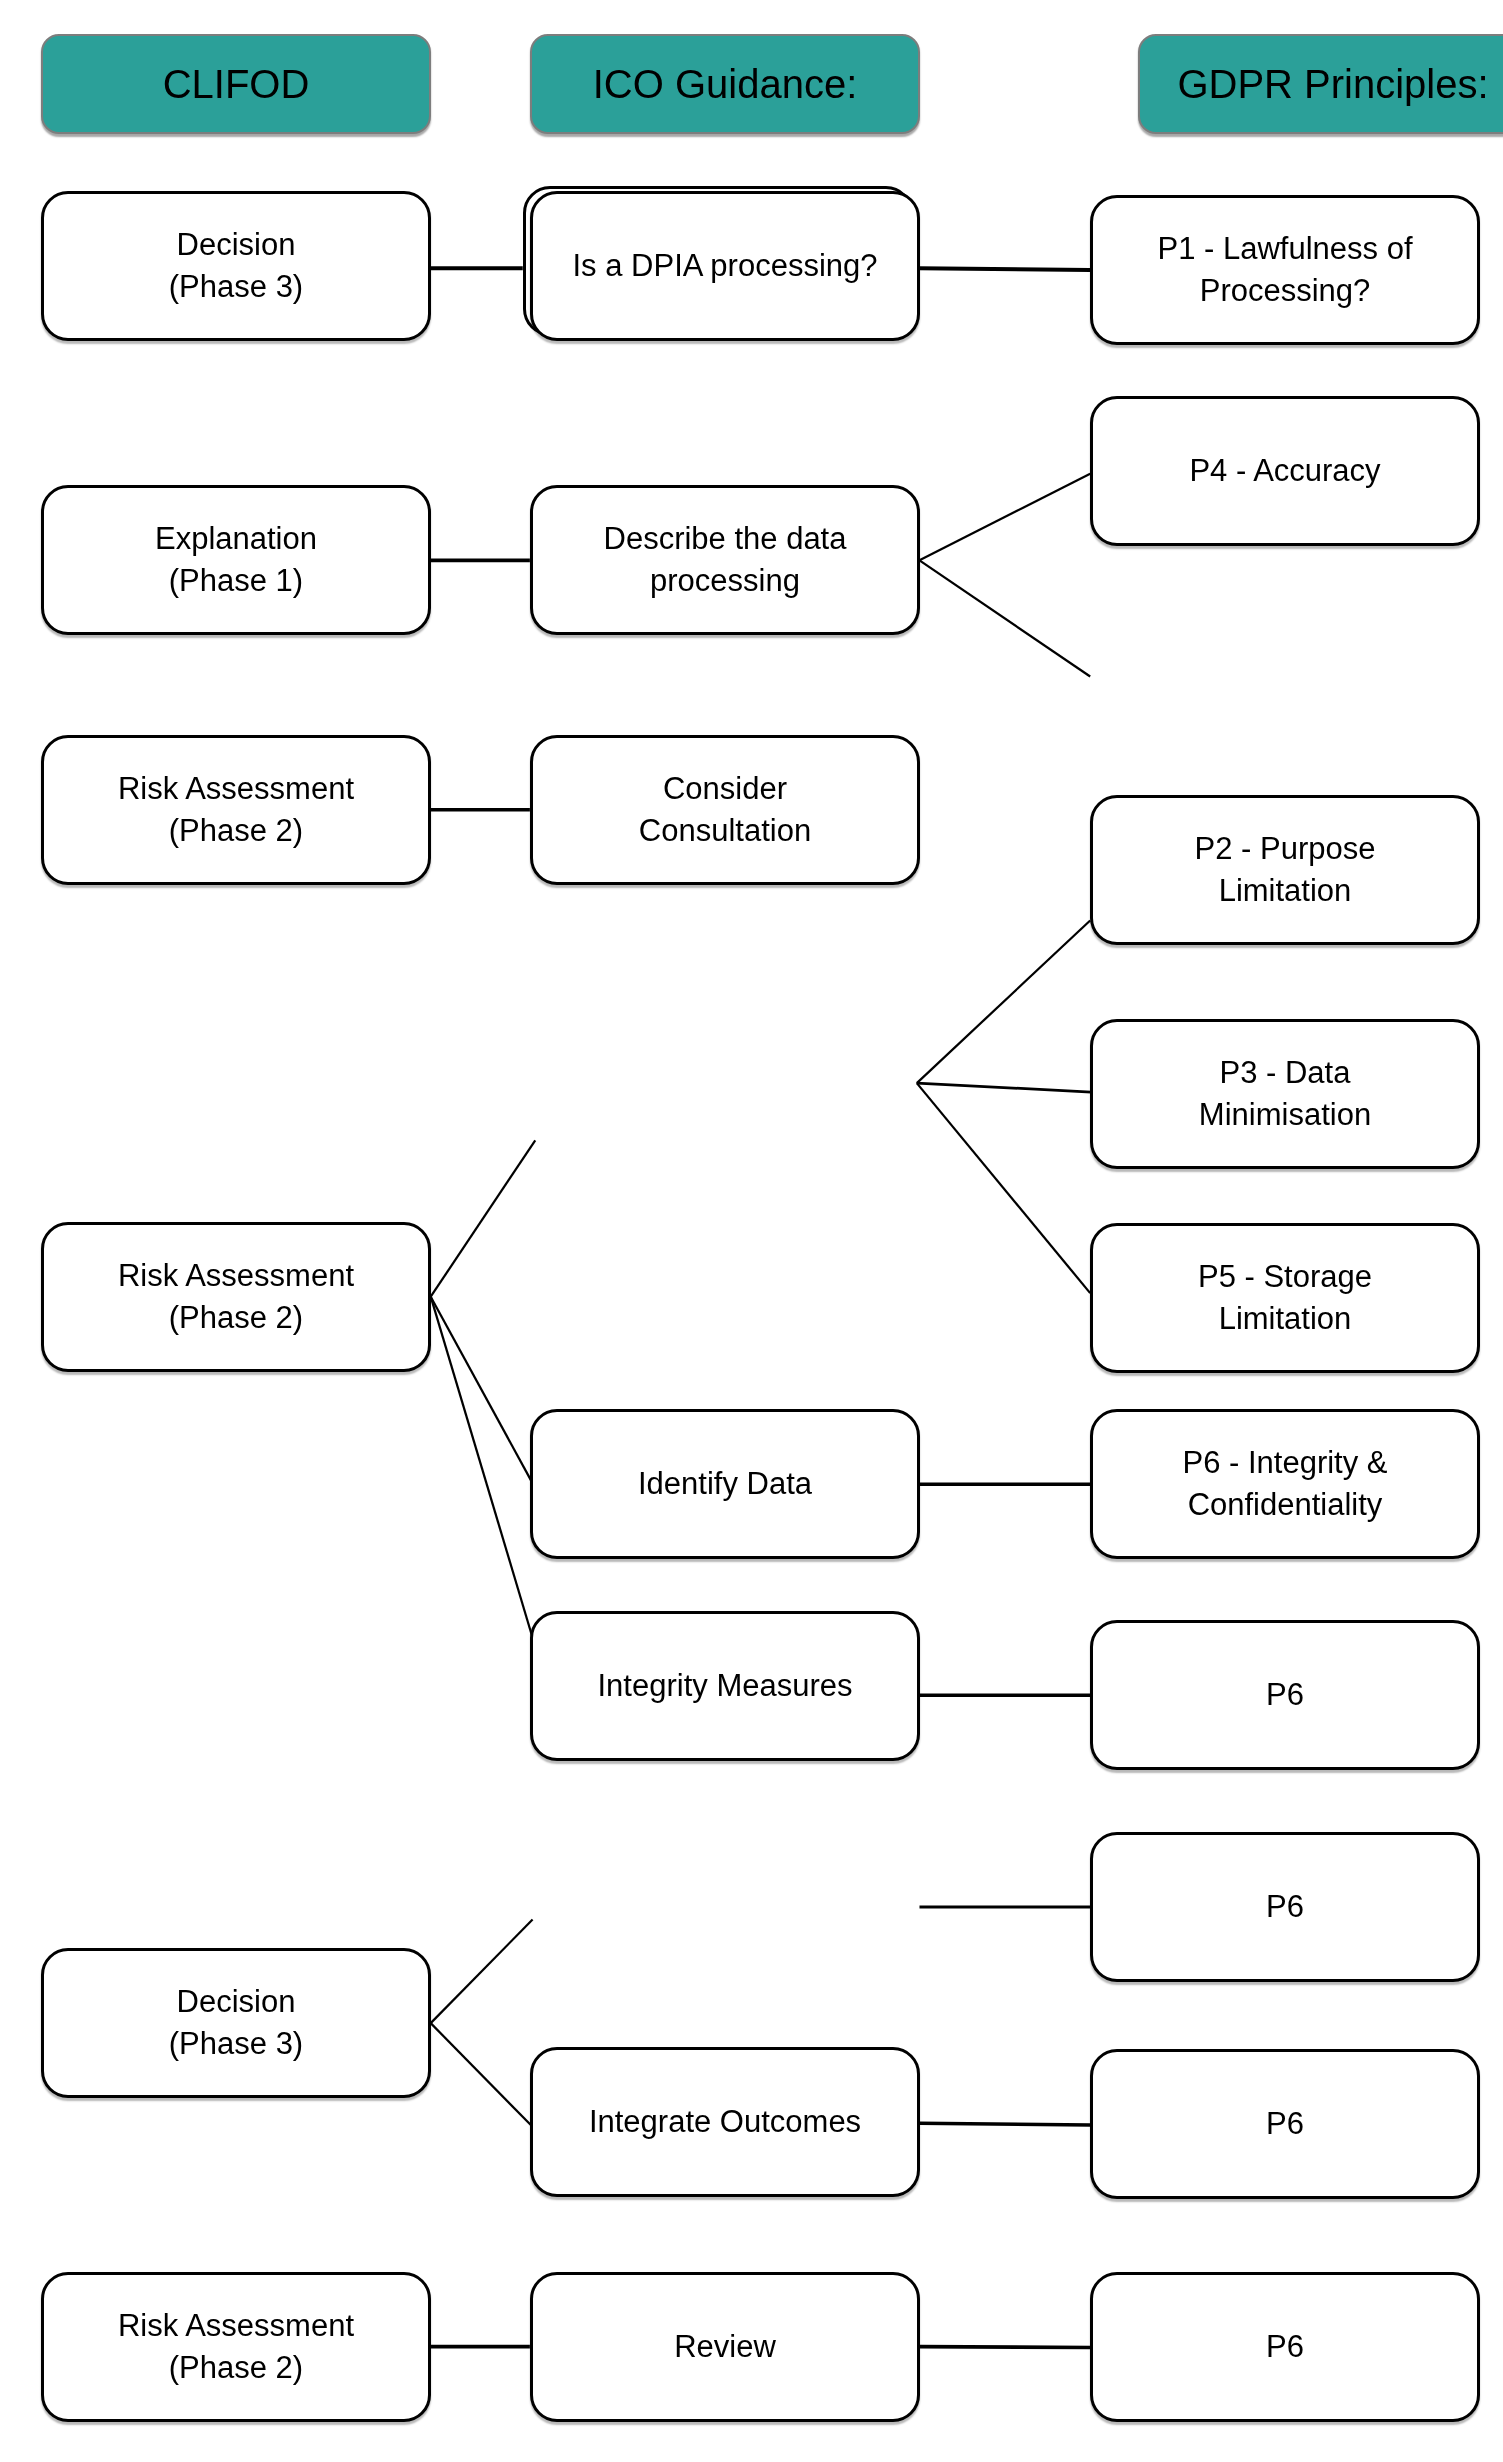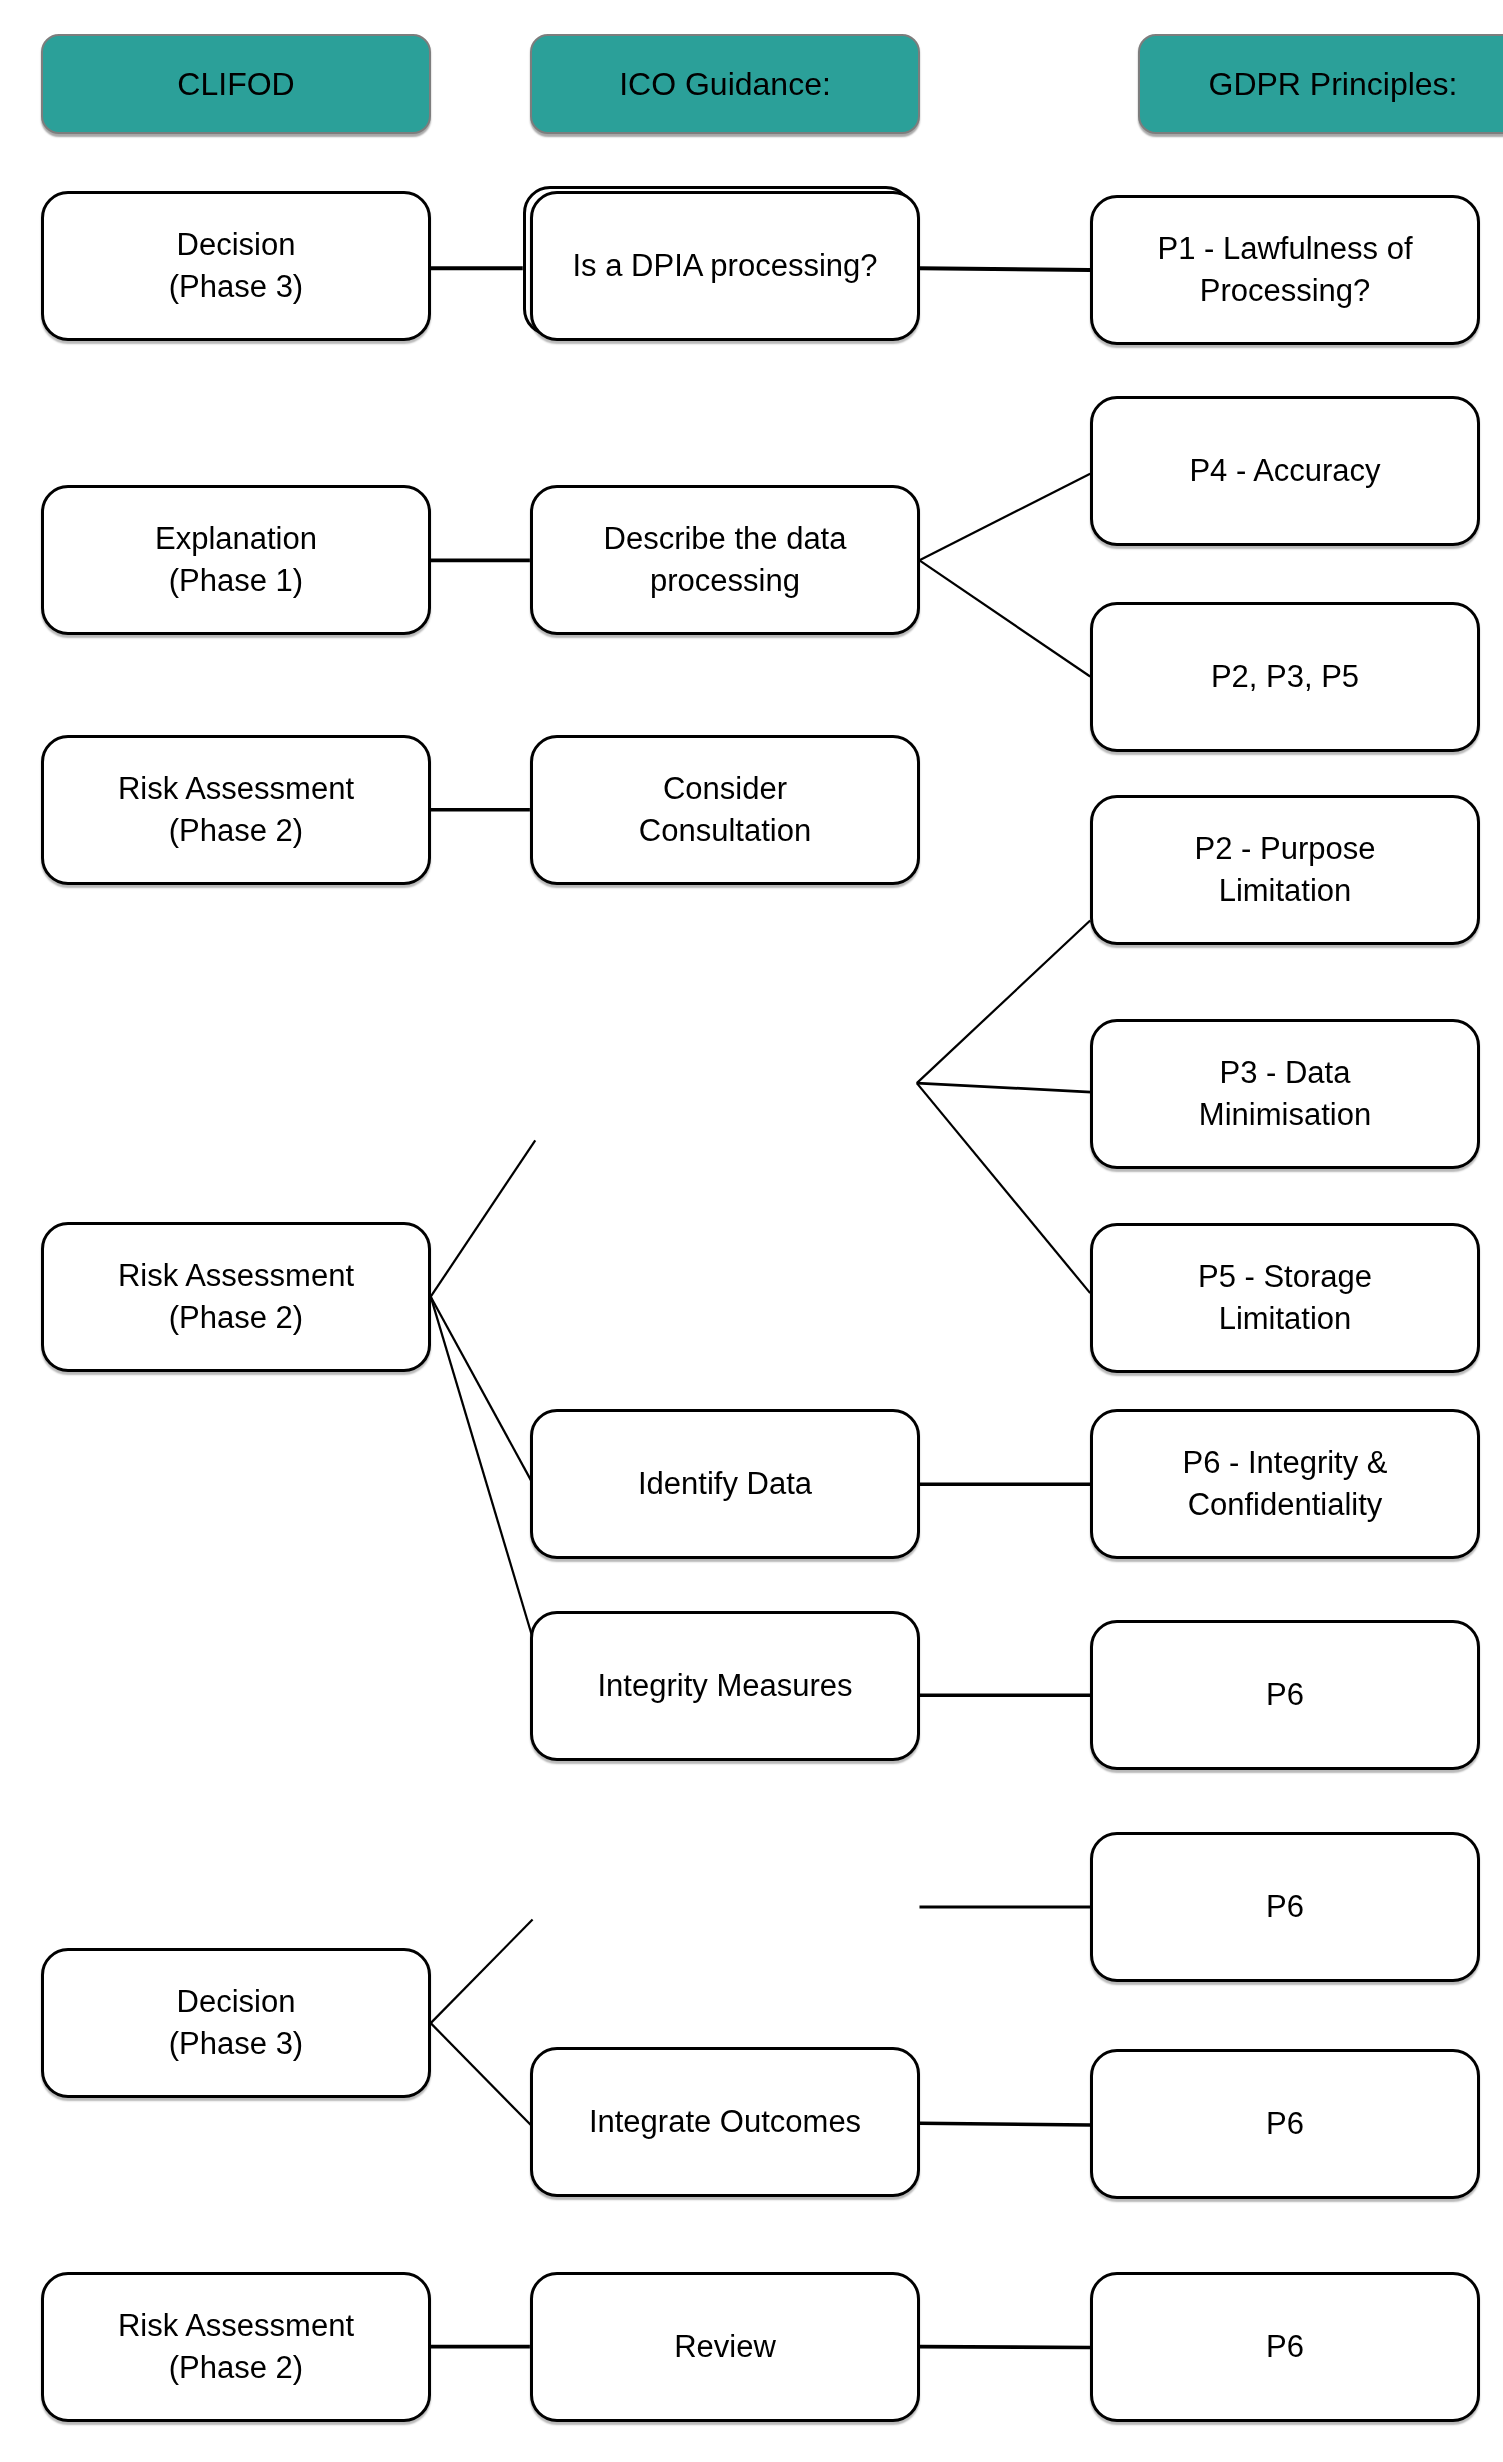--- a/index.html
+++ b/index.html
@@ -44,21 +44,21 @@
     background:#ffffff;
     border:3.1px solid #000000;
     border-radius:27px;
     z-index:0;
   }
   .header{
     height:100px;
     background:var(--accent);
     border:2.7px solid var(--header-border);
     border-radius:18px;
-    font-size:32px;
+    font-size:40px;
     line-height:39px;
     box-shadow:0 2.7px 1.8px rgba(0,0,0,0.35);
   }
 </style>
 </head>
 <body>
 
 <div class="canvas">
 
   <svg class="edges" viewBox="0 0 1682 2755" xmlns="http://www.w3.org/2000/svg">
@@ -94,21 +94,20 @@
 (Phase 3)</div>
   <div class="node" style="left:530px;top:191px">Is a DPIA processing?</div>
   <div class="node" style="left:1090px;top:195px">P1 - Lawfulness of
 Processing?</div>
 
   <div class="node" style="left:41px;top:485px">Explanation
 (Phase 1)</div>
   <div class="node" style="left:530px;top:485px">Describe the data
 processing</div>
   <div class="node" style="left:1090px;top:396px">P4 - Accuracy</div>
-  <div class="node" style="left:1090px;top:602px">P2, P3, P5</div>
 
   <div class="node" style="left:41px;top:735px">Risk Assessment
 (Phase 2)</div>
   <div class="node" style="left:530px;top:735px">Consider
 Consultation</div>
   <div class="node" style="left:1090px;top:795px">P2 - Purpose
 Limitation</div>
 
   <div class="node" style="left:1090px;top:1019px">P3 - Data
 Minimisation</div>

